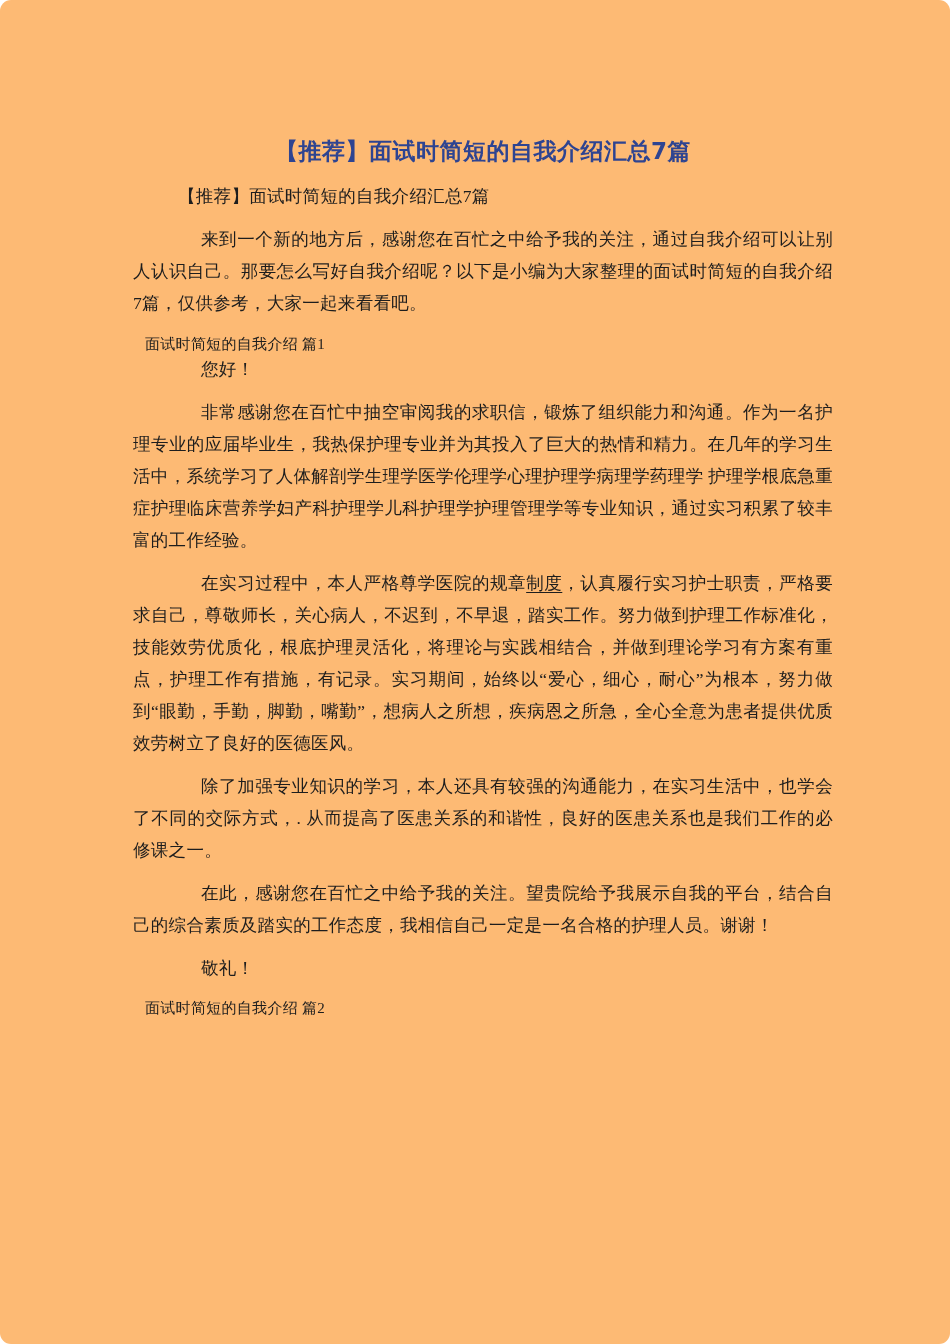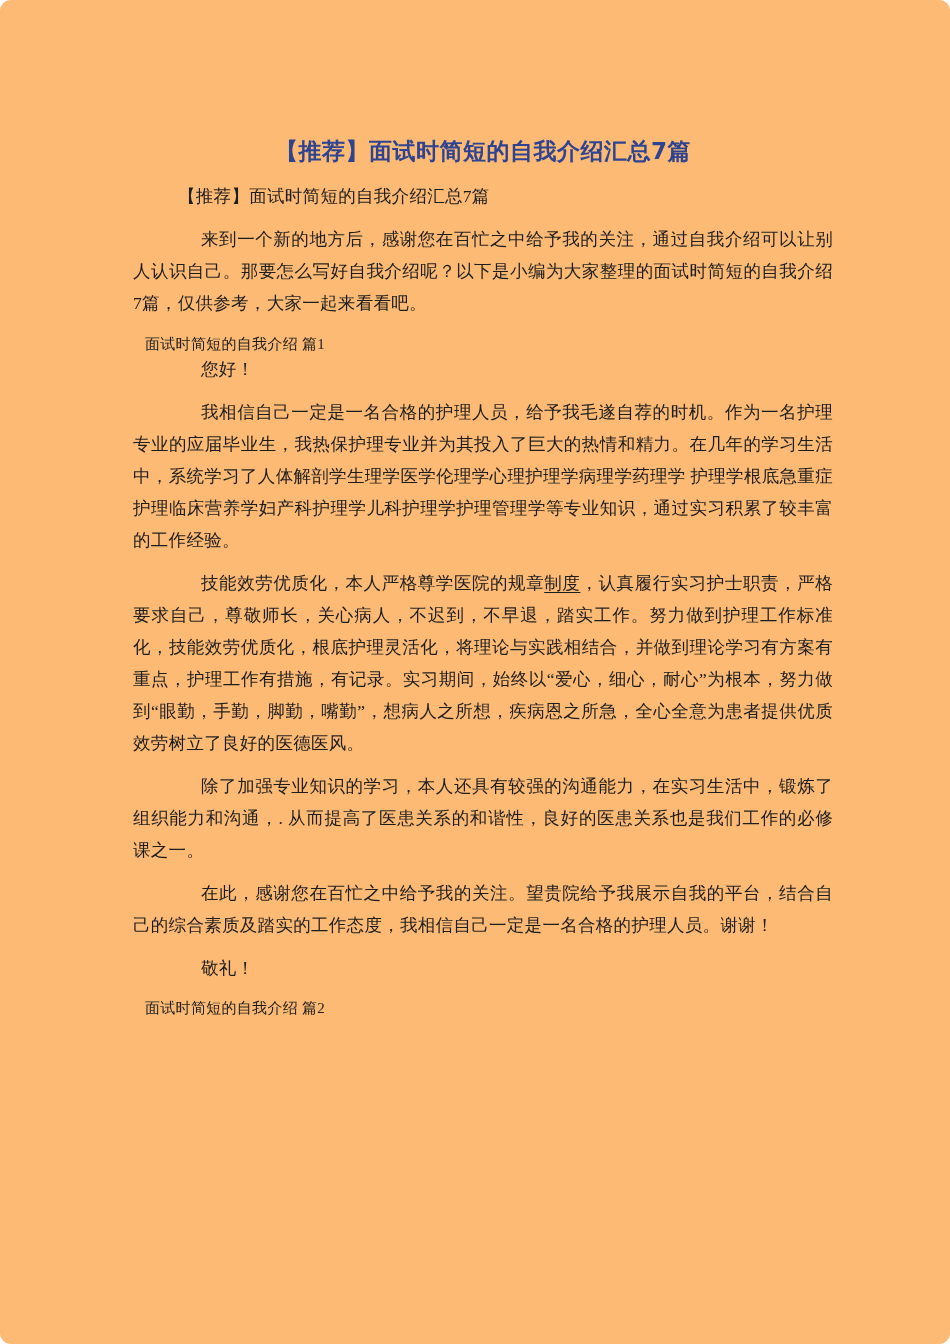--- a/index.html
+++ b/index.html
@@ -73,26 +73,26 @@
 
     <p class="body subtitle">【推荐】面试时简短的自我介绍汇总7篇</p>
 
     <p class="body">来到一个新的地方后，感谢您在百忙之中给予我的关注，通过自我介绍可以让别人认识自己。那要怎么写好自我介绍呢？以下是小编为大家整理的面试时简短的自我介绍7篇，仅供参考，大家一起来看看吧。</p>
 
     <div class="sec-header">面试时简短的自我介绍 篇1</div>
 
 
     <p class="body">您好！</p>
 
-    <p class="body">我相信自己一定是一名合格的护理人员，给予我毛遂自荐的时机。作为一名护理专业的应届毕业生，我热保护理专业并为其投入了巨大的热情和精力。在几年的学习生活中，系统学习了人体解剖学生理学医学伦理学心理护理学病理学药理学 护理学根底急重症护理临床营养学妇产科护理学儿科护理学护理管理学等专业知识，通过实习积累了较丰富的工作经验。</p>
+    <p class="body">非常感谢您在百忙中抽空审阅我的求职信，锻炼了组织能力和沟通。作为一名护理专业的应届毕业生，我热保护理专业并为其投入了巨大的热情和精力。在几年的学习生活中，系统学习了人体解剖学生理学医学伦理学心理护理学病理学药理学 护理学根底急重症护理临床营养学妇产科护理学儿科护理学护理管理学等专业知识，通过实习积累了较丰富的工作经验。</p>
 
 
-    <p class="body"><span>技能效劳优质化，本人严格尊学医院的规章</span><span class="u-term">制度</span><span>，认真履行实习护士职责，严格要求自己，尊敬师长，关心病人，不迟到，不早退，踏实工作。努力做到护理工作标准化，技能效劳优质化，根底护理灵活化，将理论与实践相结合，并做到理论学习有方案有重点，护理工作有措施，有记录。实习期间，始终以“爱心，细心，耐心”为根本，努力做到“眼勤，手勤，脚勤，嘴勤”，想病人之所想，疾病恩之所急，全心全意为患者提供优质效劳树立了良好的医德医风。</span></p>
+    <p class="body"><span>在实习过程中，本人严格尊学医院的规章</span><span class="u-term">制度</span><span>，认真履行实习护士职责，严格要求自己，尊敬师长，关心病人，不迟到，不早退，踏实工作。努力做到护理工作标准化，技能效劳优质化，根底护理灵活化，将理论与实践相结合，并做到理论学习有方案有重点，护理工作有措施，有记录。实习期间，始终以“爱心，细心，耐心”为根本，努力做到“眼勤，手勤，脚勤，嘴勤”，想病人之所想，疾病恩之所急，全心全意为患者提供优质效劳树立了良好的医德医风。</span></p>
 
-    <p class="body">除了加强专业知识的学习，本人还具有较强的沟通能力，在实习生活中，锻炼了组织能力和沟通，. 从而提高了医患关系的和谐性，良好的医患关系也是我们工作的必修课之一。</p>
+    <p class="body">除了加强专业知识的学习，本人还具有较强的沟通能力，在实习生活中，也学会了不同的交际方式，. 从而提高了医患关系的和谐性，良好的医患关系也是我们工作的必修课之一。</p>
 
     <p class="body">在此，感谢您在百忙之中给予我的关注。望贵院给予我展示自我的平台，结合自己的综合素质及踏实的工作态度，我相信自己一定是一名合格的护理人员。谢谢！</p>
 
 
     <p class="body">敬礼！</p>
 
     <div class="sec-header second">面试时简短的自我介绍 篇2</div>
 
   </div>
 </div>

